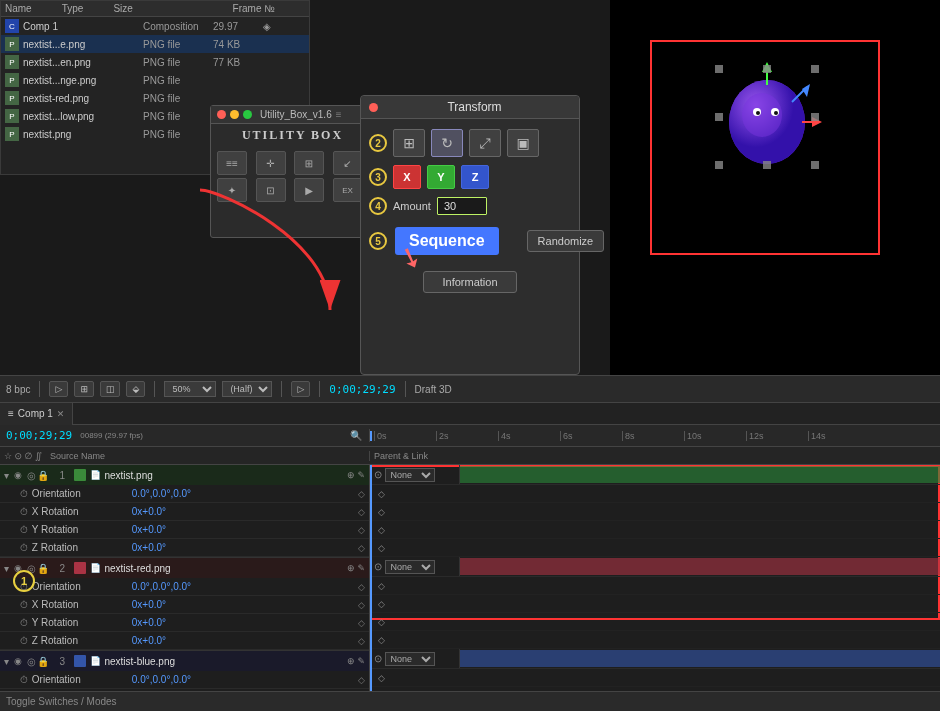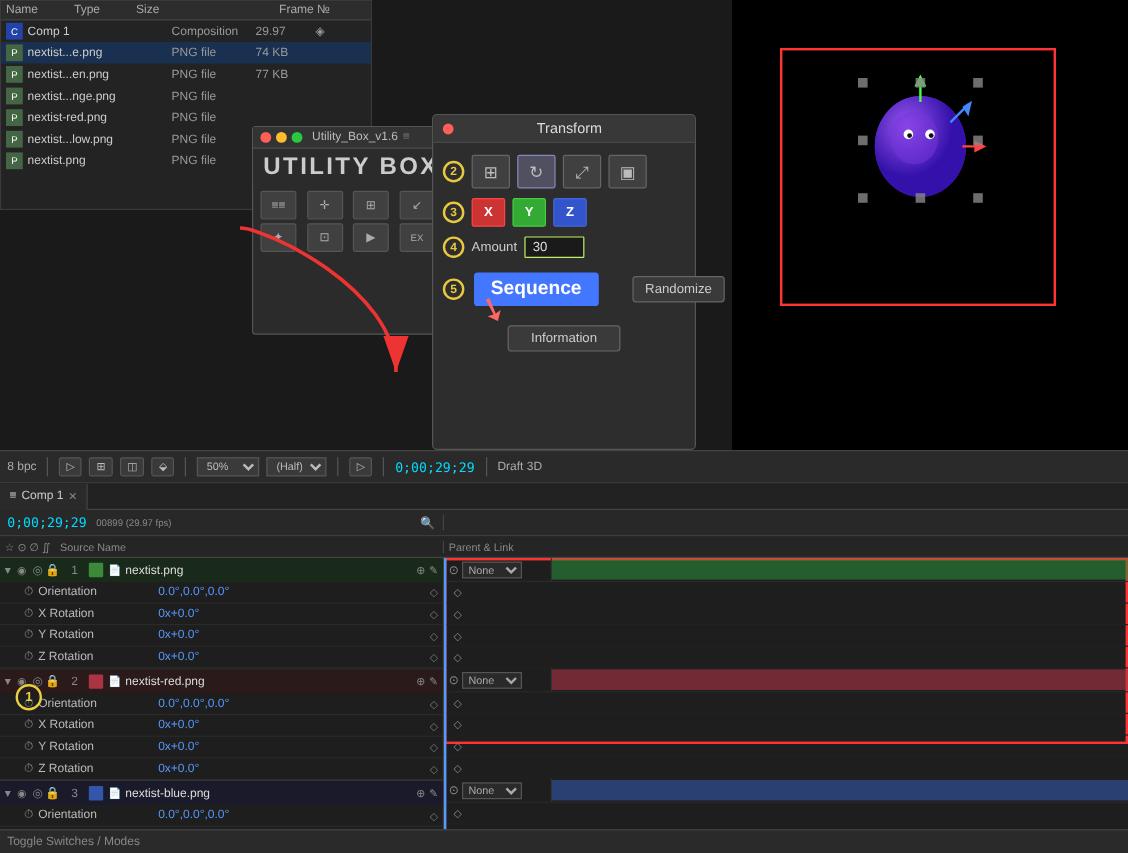--- a/index.html
+++ b/index.html
@@ -56,21 +56,21 @@
     .file-type { width: 70px; color: #999; }
     .file-size { width: 50px; color: #999; }
     .file-frame { color: #999; }
 
     
     .utility-panel {
       position: absolute;
       top: 105px;
       left: 210px;
       width: 165px;
-      height: 174px;
+      height: 133px;
       background: #2b2b2b;
       border: 1px solid #555;
       border-radius: 3px;
     }
     .utility-header {
       display: flex;
       align-items: center;
       padding: 3px 6px;
       background: #333;
       border-bottom: 1px solid #555;
@@ -89,25 +89,26 @@
     .dot-red { background: #ff5f57; }
     .dot-yellow { background: #febc2e; }
     .dot-green { background: #28c840; }
     .utility-title-text {
       font-size: 10px;
       color: #bbb;
     }
     .utility-title-bar {
       text-align: center;
       padding: 4px;
-      font-size: 20px;
+      font-size: 12px;
       font-weight: bold;
       color: #cccccc;
       letter-spacing: 2px;
       background: #2b2b2b;
+      font-family: Liberation Serif, serif;
     }
     .utility-btn-grid {
       display: grid;
       grid-template-columns: repeat(4, 1fr);
       gap: 3px;
       padding: 4px 6px;
     }
     .utility-btn {
       background: #404040;
       border: 1px solid #555;
@@ -680,20 +681,33 @@
     </div>
   </div>
 
   <div class="timeline-header">
     <div class="timeline-left-header">
 
       <span style="color:#00ddff; font-family:monospace; font-size:11px;">0;00;29;29</span>
       <span style="font-size:8px; color:#888;">00899 (29.97 fps)</span>
       <span style="margin-left:auto; color:#888;">🔍</span>
     </div>
+    <div class="timeline-right-header">
+      <div style="position:absolute; top:0; bottom:0; left:0; width:2px; background:#5599ff;"></div>
+      <div id="ruler-container" class="timeline-ruler">
+          <div class="ruler-mark">0s</div>
+          <div class="ruler-mark">2s</div>
+          <div class="ruler-mark">4s</div>
+          <div class="ruler-mark">6s</div>
+          <div class="ruler-mark">8s</div>
+          <div class="ruler-mark">10s</div>
+          <div class="ruler-mark">12s</div>
+          <div class="ruler-mark">14s</div>
+        </div>
+    </div>
   </div>
 
   <div style="display:flex; background:#252525; border-bottom:1px solid #444; height:18px; align-items:center;">
     <div style="width:370px; border-right:1px solid #444; display:flex; align-items:center; padding:0 4px; font-size:9px; color:#888; gap:8px;">
       <span>☆ ⊙ ∅ ∬</span>
       <span>Source Name</span>
     </div>
     <div style="flex:1; display:flex; align-items:center; padding:0 4px; font-size:9px; color:#888;">
       <span>Parent &amp; Link</span>
     </div>

